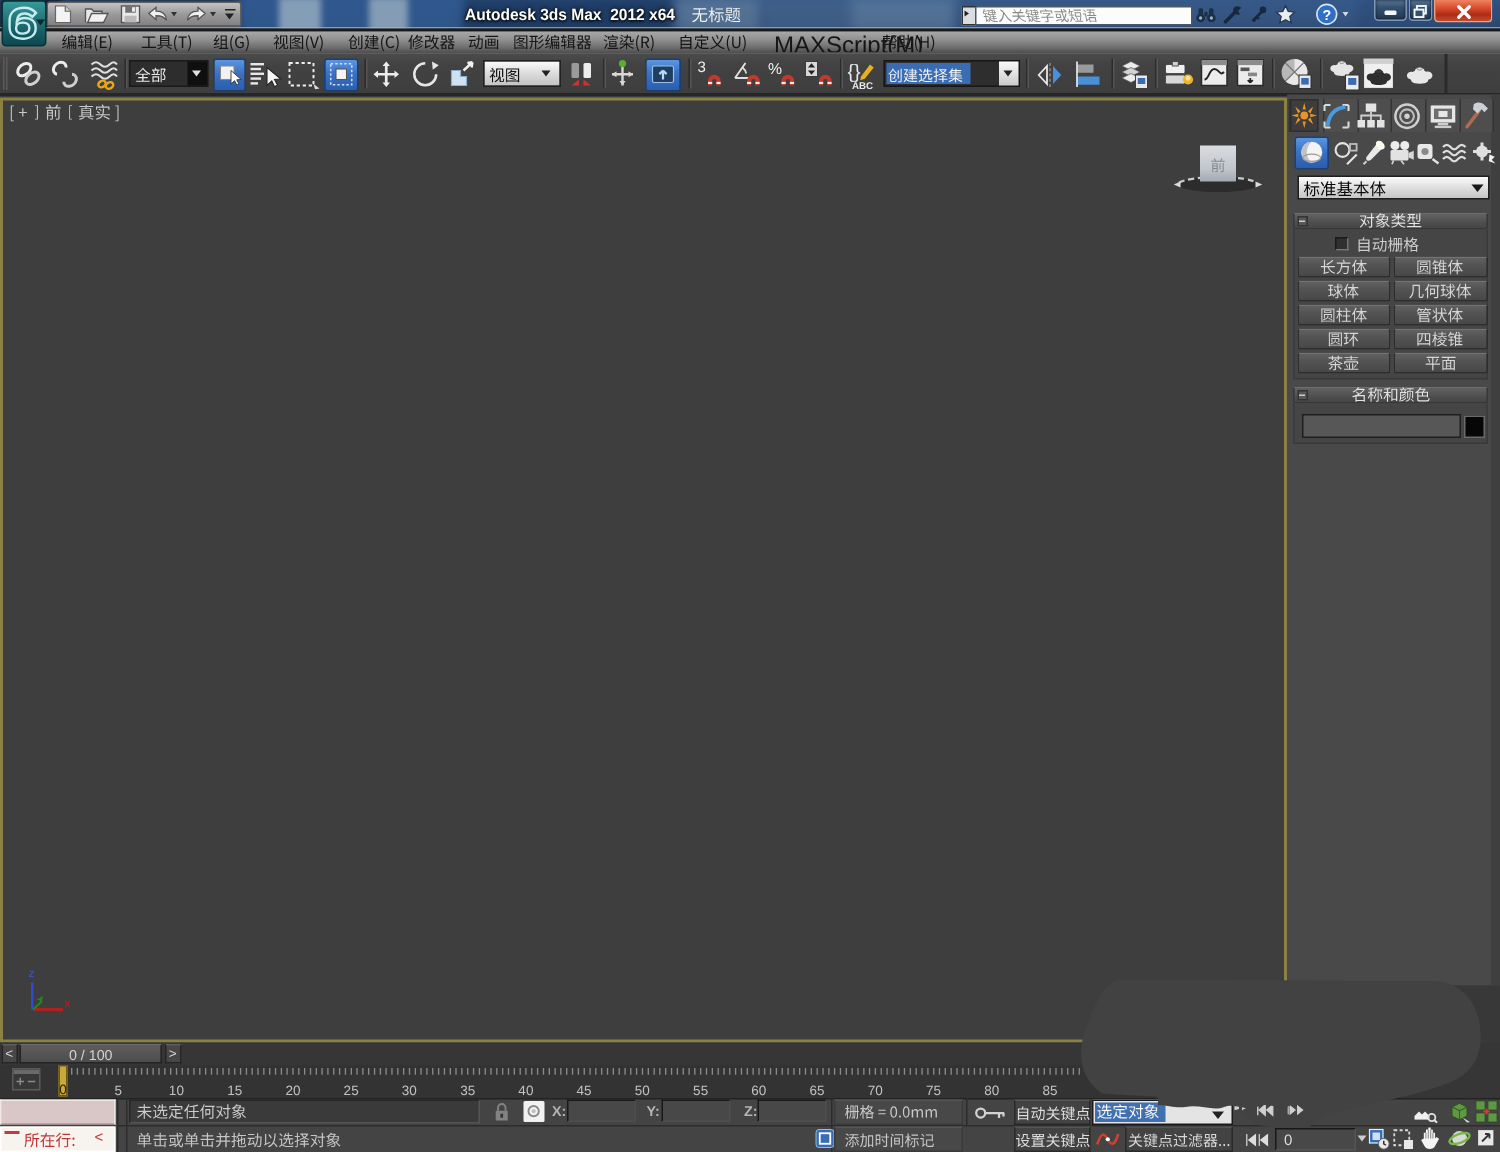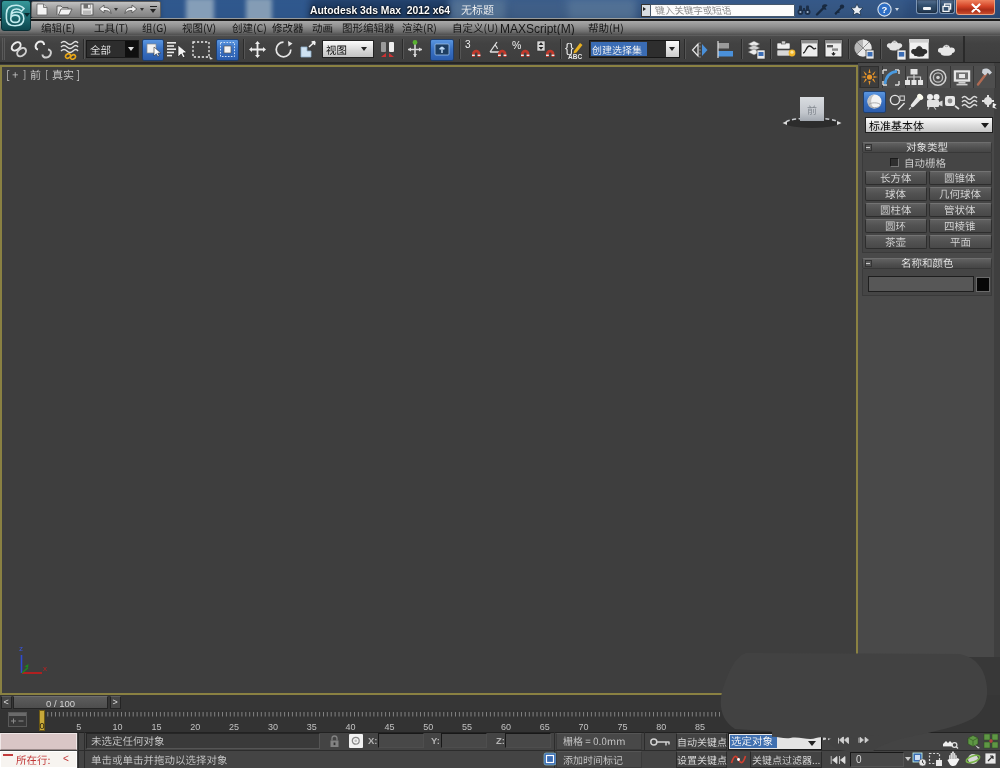--- a/index.html
+++ b/index.html
@@ -124,21 +124,21 @@
   </svg>
 <svg style="position:absolute;left:402px;top:31.5px;overflow:visible" width="1" height="1">
     <path d="M4.3 -6.1V-5.5H8.8V-6.1ZM3.1 -0.1V0.6H10.1V-0.1ZM4.8 -2.5H8.3V-1.6H4.8ZM4.8 -4.1H8.3V-3.1H4.8ZM4.1 -4.7V-0.9H9V-4.7ZM0.9 -8.1C1.5 -7.8 2.3 -7.3 2.7 -6.9L3.2 -7.5C2.8 -7.9 2 -8.3 1.4 -8.7ZM0.4 -5.3C1 -5 1.9 -4.5 2.3 -4.1L2.7 -4.8C2.3 -5.1 1.5 -5.6 0.9 -5.9ZM0.8 0.2 1.4 0.7C2 -0.3 2.7 -1.6 3.2 -2.7L2.6 -3.2C2 -2 1.3 -0.7 0.8 0.2ZM5.9 -8.7C6.1 -8.4 6.2 -8 6.3 -7.6H3.3V-5.9H4.1V-7H9.1V-5.9H9.8V-7.6H7.1C7.1 -8 6.9 -8.5 6.7 -8.9Z M11 -6.7C11.6 -6.5 12.3 -6.2 12.8 -5.9L13.1 -6.5C12.7 -6.8 11.9 -7.1 11.3 -7.2ZM11.7 -8.2C12.3 -8 13.1 -7.7 13.5 -7.4L13.8 -8C13.4 -8.3 12.6 -8.6 12 -8.7ZM11.2 -4 11.8 -3.5C12.4 -4.1 13 -4.8 13.6 -5.4L13.1 -5.9C12.5 -5.2 11.8 -4.5 11.2 -4ZM15.4 -4.2V-3H11.1V-2.3H14.6C13.7 -1.3 12.2 -0.4 10.9 0C11.1 0.2 11.3 0.5 11.4 0.7C12.8 0.1 14.4 -0.9 15.4 -2.1V0.8H16.1V-2.1C17.1 -0.9 18.6 0.1 20.1 0.6C20.2 0.4 20.4 0.1 20.6 -0.1C19.2 -0.5 17.7 -1.3 16.8 -2.3H20.4V-3H16.1V-4.2ZM15.9 -8.8C15.9 -8.4 15.9 -8 15.8 -7.7H14.1V-6.9H15.7C15.4 -5.6 14.7 -4.7 13.3 -4.2C13.5 -4.1 13.8 -3.8 13.9 -3.6C15.4 -4.3 16.2 -5.3 16.5 -6.9H17.9V-5.1C17.9 -4.4 18 -4.3 18.2 -4.1C18.3 -4 18.6 -3.9 18.8 -3.9C19 -3.9 19.3 -3.9 19.5 -3.9C19.7 -3.9 19.9 -4 20.1 -4C20.2 -4.1 20.3 -4.2 20.4 -4.4C20.5 -4.6 20.5 -5.1 20.5 -5.6C20.3 -5.7 20 -5.8 19.9 -6C19.8 -5.5 19.8 -5.1 19.8 -4.9C19.8 -4.7 19.7 -4.7 19.7 -4.6C19.6 -4.6 19.5 -4.6 19.4 -4.6C19.3 -4.6 19.1 -4.6 19 -4.6C18.9 -4.6 18.8 -4.6 18.8 -4.6C18.7 -4.7 18.7 -4.8 18.7 -5V-7.7H16.6C16.7 -8 16.7 -8.4 16.7 -8.8Z M23.5 2.1 24.1 1.8C23.2 0.3 22.8 -1.5 22.8 -3.3C22.8 -5 23.2 -6.8 24.1 -8.3L23.5 -8.6C22.5 -7 22 -5.3 22 -3.3C22 -1.2 22.5 0.5 23.5 2.1Z M26.6 -4V-6.9H27.9C29.1 -6.9 29.7 -6.6 29.7 -5.5C29.7 -4.5 29.1 -4 27.9 -4ZM29.8 0H30.9L29 -3.4C30 -3.6 30.7 -4.3 30.7 -5.5C30.7 -7.1 29.6 -7.7 28 -7.7H25.6V0H26.6V-3.3H28Z M32.3 2.1C33.2 0.5 33.8 -1.2 33.8 -3.3C33.8 -5.3 33.2 -7 32.3 -8.6L31.7 -8.3C32.6 -6.8 33 -5 33 -3.3C33 -1.5 32.6 0.3 31.7 1.8Z" fill="#161616"></path>
   </svg>
 <svg style="position:absolute;left:452px;top:31.5px;overflow:visible" width="1" height="1">
     <path d="M2.5 -4.3H8.1V-2.8H2.5ZM2.5 -5.1V-6.6H8.1V-5.1ZM2.5 -2H8.1V-0.5H2.5ZM4.8 -8.8C4.7 -8.4 4.5 -7.8 4.4 -7.4H1.7V0.9H2.5V0.3H8.1V0.8H9V-7.4H5.2C5.3 -7.8 5.5 -8.3 5.7 -8.7Z M12.9 -4C12.6 -2.1 12.1 -0.6 10.9 0.3C11.1 0.5 11.4 0.7 11.5 0.9C12.2 0.3 12.7 -0.5 13.1 -1.5C14.1 0.3 15.6 0.7 17.8 0.7H20.3C20.3 0.4 20.5 0.1 20.6 -0.1C20.1 -0.1 18.3 -0.1 17.9 -0.1C17.3 -0.1 16.7 -0.1 16.1 -0.2V-2.4H19.3V-3.1H16.1V-4.8H18.8V-5.6H12.7V-4.8H15.3V-0.5C14.5 -0.8 13.8 -1.4 13.4 -2.5C13.5 -2.9 13.6 -3.4 13.7 -3.9ZM15 -8.7C15.2 -8.4 15.3 -8 15.5 -7.6H11.4V-5.3H12.1V-6.9H19.3V-5.3H20.1V-7.6H16.4C16.3 -8 16 -8.5 15.8 -8.9Z M25.3 -8.6C25.7 -7.8 26.2 -6.7 26.4 -6L27.1 -6.3C26.9 -7 26.4 -8.1 26 -8.9ZM29.3 -8.1C28.7 -6 27.7 -4.3 26.3 -2.8C25 -4.1 23.9 -5.8 23.2 -7.6L22.5 -7.4C23.3 -5.4 24.3 -3.7 25.7 -2.2C24.5 -1.2 23.1 -0.4 21.4 0.2C21.5 0.3 21.7 0.6 21.8 0.8C23.6 0.2 25.1 -0.7 26.3 -1.7C27.5 -0.6 28.9 0.3 30.6 0.8C30.7 0.6 30.9 0.3 31.1 0.1C29.5 -0.4 28.1 -1.2 26.9 -2.3C28.4 -3.8 29.4 -5.7 30.1 -7.8Z M34 2.1 34.6 1.8C33.7 0.3 33.3 -1.5 33.3 -3.3C33.3 -5 33.7 -6.8 34.6 -8.3L34 -8.6C33 -7 32.5 -5.3 32.5 -3.3C32.5 -1.2 33 0.5 34 2.1Z M38.8 0.1C40.4 0.1 41.6 -0.7 41.6 -3.2V-7.7H40.7V-3.2C40.7 -1.3 39.9 -0.7 38.8 -0.7C37.8 -0.7 37 -1.3 37 -3.2V-7.7H36.1V-3.2C36.1 -0.7 37.3 0.1 38.8 0.1Z M43.7 2.1C44.6 0.5 45.2 -1.2 45.2 -3.3C45.2 -5.3 44.6 -7 43.7 -8.6L43.1 -8.3C44 -6.8 44.4 -5 44.4 -3.3C44.4 -1.5 44 0.3 43.1 1.8Z" fill="#161616"></path>
   </svg>
 <svg style="position:absolute;left:588px;top:31.5px;overflow:visible" width="1" height="1">
     <path d="M2.9 -8.8V-8H0.7V-7.4H2.9V-6.6H0.9V-6H2.9V-5.7C2.9 -5.5 2.9 -5.4 2.8 -5.1H0.5V-4.5H2.5C2.2 -4 1.6 -3.6 0.7 -3.3C0.9 -3.1 1.2 -2.9 1.3 -2.7C2.4 -3.2 3.1 -3.8 3.4 -4.5H5.7V-5.1H3.6C3.7 -5.4 3.7 -5.5 3.7 -5.7V-6H5.4V-6.6H3.7V-7.4H5.6V-8H3.7V-8.8ZM6.1 -8.4V-3.2H6.9V-7.7H8.7C8.4 -7.2 8.1 -6.7 7.7 -6.3C8.6 -5.7 9 -5.3 9 -4.9C9 -4.7 8.9 -4.5 8.7 -4.4C8.6 -4.4 8.4 -4.4 8.3 -4.4C8 -4.3 7.6 -4.3 7.1 -4.4C7.3 -4.2 7.4 -3.9 7.4 -3.7C7.8 -3.7 8.3 -3.7 8.6 -3.7C8.8 -3.7 9.1 -3.8 9.2 -3.9C9.6 -4.1 9.8 -4.4 9.8 -4.8C9.8 -5.3 9.5 -5.8 8.5 -6.4C9 -6.9 9.5 -7.5 9.8 -8.1L9.3 -8.4L9.2 -8.4ZM1.6 -2.8V0.3H2.4V-2H4.8V0.8H5.6V-2H8.3V-0.6C8.3 -0.5 8.2 -0.4 8.1 -0.4C7.9 -0.4 7.3 -0.4 6.6 -0.4C6.7 -0.2 6.8 0 6.9 0.3C7.8 0.3 8.3 0.3 8.7 0.1C9 0 9.1 -0.2 9.1 -0.6V-2.8H5.6V-3.6H4.8V-2.8Z M17.1 -8.8C17.1 -8 17.1 -7.2 17.1 -6.4H15.4V-5.7H17.1C16.9 -3.2 16.4 -1 14.4 0.3C14.6 0.4 14.8 0.7 15 0.9C17.1 -0.5 17.7 -2.9 17.9 -5.7H19.5C19.4 -1.8 19.3 -0.4 19 -0.1C18.9 0 18.8 0 18.6 0C18.4 0 17.9 0 17.3 -0C17.4 0.2 17.5 0.5 17.5 0.7C18 0.8 18.6 0.8 18.9 0.8C19.3 0.7 19.5 0.6 19.7 0.3C20 -0.1 20.1 -1.6 20.3 -6C20.3 -6.1 20.3 -6.4 20.3 -6.4H17.9C17.9 -7.2 17.9 -8 17.9 -8.8ZM10.9 -1 11 -0.2C12.3 -0.5 14 -0.9 15.7 -1.3L15.6 -2L15 -1.9V-8.3H11.6V-1.1ZM12.3 -1.3V-3.1H14.3V-1.7ZM12.3 -5.3H14.3V-3.8H12.3ZM12.3 -6V-7.6H14.3V-6Z M23.5 2.1 24.1 1.8C23.2 0.3 22.8 -1.5 22.8 -3.3C22.8 -5 23.2 -6.8 24.1 -8.3L23.5 -8.6C22.5 -7 22 -5.3 22 -3.3C22 -1.2 22.5 0.5 23.5 2.1Z M25.6 0H26.6V-3.6H30.2V0H31.1V-7.7H30.2V-4.5H26.6V-7.7H25.6Z M33.2 2.1C34.2 0.5 34.8 -1.2 34.8 -3.3C34.8 -5.3 34.2 -7 33.2 -8.6L32.6 -8.3C33.5 -6.8 34 -5 34 -3.3C34 -1.5 33.5 0.3 32.6 1.8Z" fill="#161616"></path>
   </svg>
-<div style="position:absolute;left:500px;top:21.5px;font-size:12px;color:#161616">MAXScript(M)</div>
+<div style="position:absolute;left:516px;top:21.5px;font-size:16px;color:#161616">MAXScript(M)</div>
 <div style="position:absolute;left:0;top:35px;width:1000px;height:28px;background:linear-gradient(#4c4c4c,#424242 30%,#3e3e3e)"></div>
 <div style="position:absolute;left:0;top:35px;width:1000px;height:1px;background:#5d5d5d"></div>
 <div style="position:absolute;left:0;top:62px;width:1000px;height:2px;background:#262626"></div>
 <div style="position:absolute;left:2px;top:38px;width:1px;height:22px;background:#5a5a5a"></div>
 <div style="position:absolute;left:4px;top:38px;width:1px;height:22px;background:#5a5a5a"></div>
 <svg style="position:absolute;left:9px;top:40px" width="20" height="19" viewBox="0 0 20 19">
     <ellipse cx="7.2" cy="6.4" rx="5" ry="3.4" fill="none" stroke="#ececec" stroke-width="2" transform="rotate(-40 7.2 6.4)"></ellipse>
     <ellipse cx="12.6" cy="12.2" rx="5" ry="3.4" fill="none" stroke="#cfcfcf" stroke-width="2" transform="rotate(-40 12.6 12.2)"></ellipse>
   </svg>
 <svg style="position:absolute;left:33px;top:40px" width="20" height="19" viewBox="0 0 20 19">

